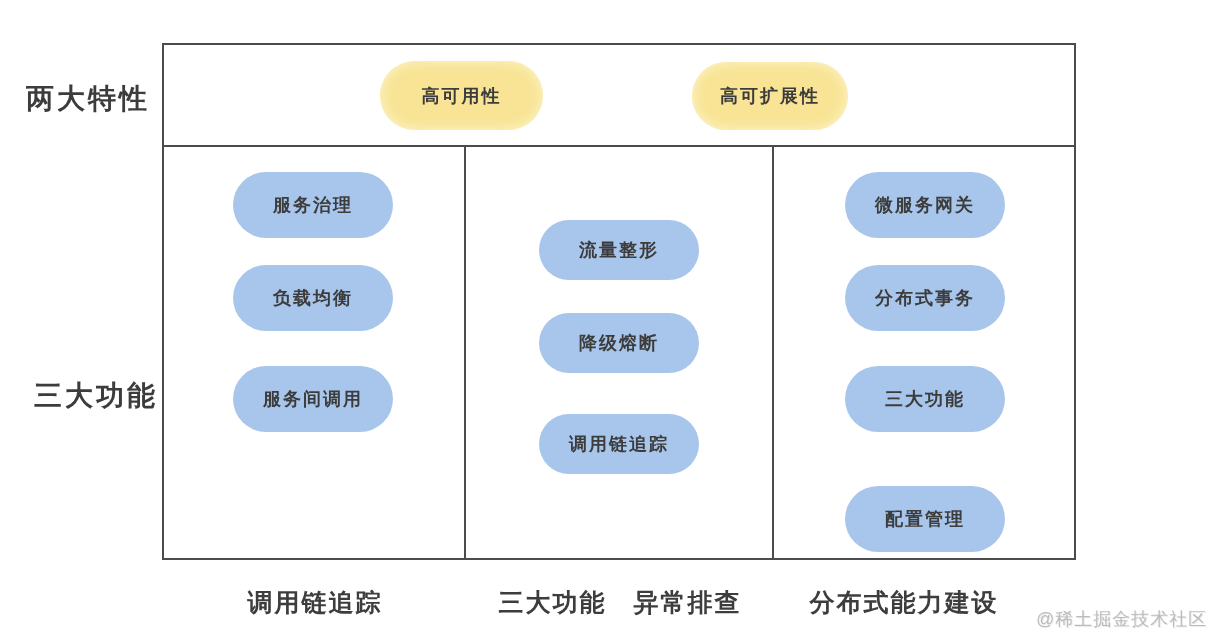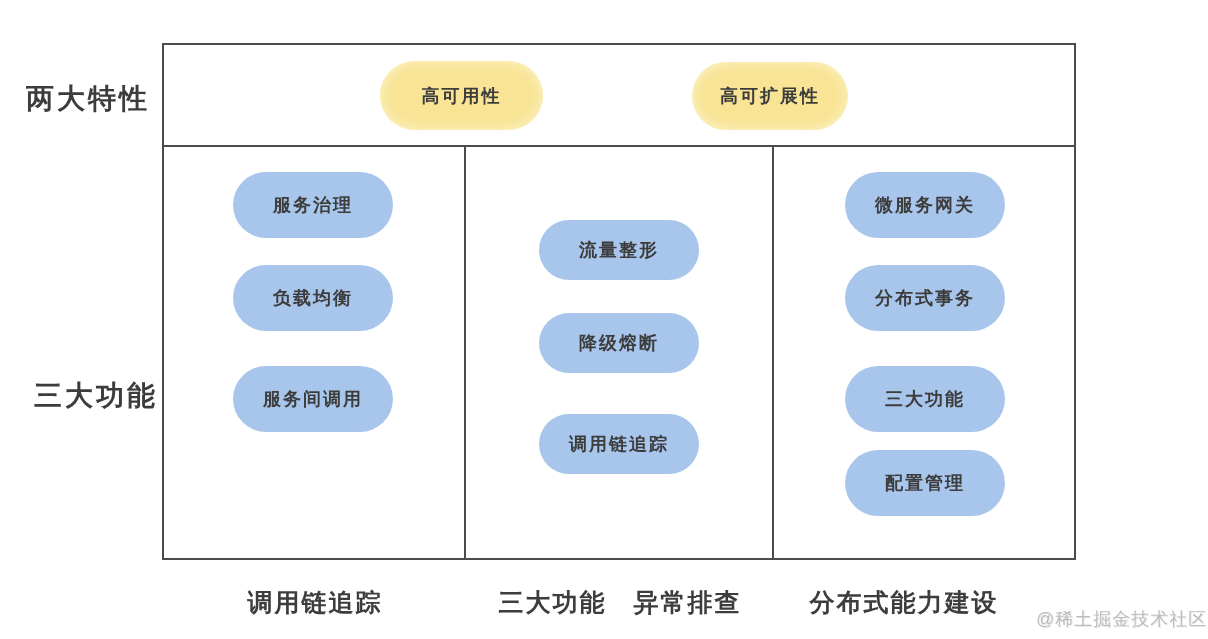--- a/index.html
+++ b/index.html
@@ -76,21 +76,21 @@
   }
   .yp1 { left: 380px; top: 61px;  width: 163px; height: 69px; }
   .yp2 { left: 692px; top: 62px;  width: 156px; height: 68px; }
 
   .c1 { left: 233px; width: 160px; height: 66px; }
   .c2 { left: 539px; width: 160px; height: 60px; margin-top: 48px; }
   .c3 { left: 845px; width: 160px; height: 66px; }
   .r1 { top: 172px; }
   .r2 { top: 265px; }
   .r3 { top: 366px; }
-  .r4 { top: 450px; }
+  .r4 { top: 486px; }
 
   .col-footer {
     position: absolute;
     top: 586px;
     text-align: center;
     font-size: 25px;
     font-weight: 600;
     color: #3d3d3d;
     letter-spacing: 2px;
     white-space: nowrap;

